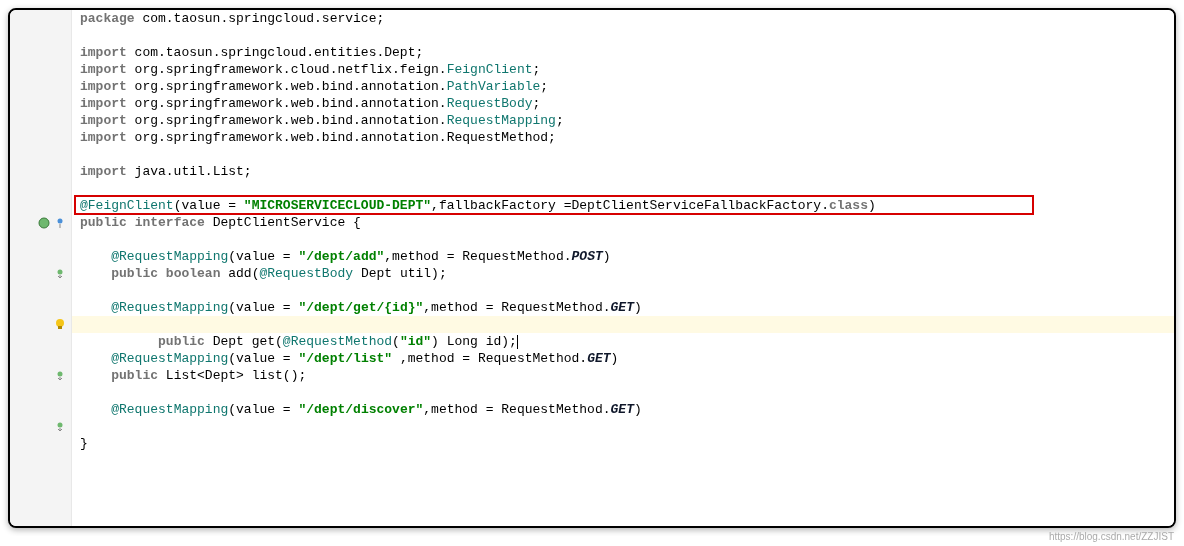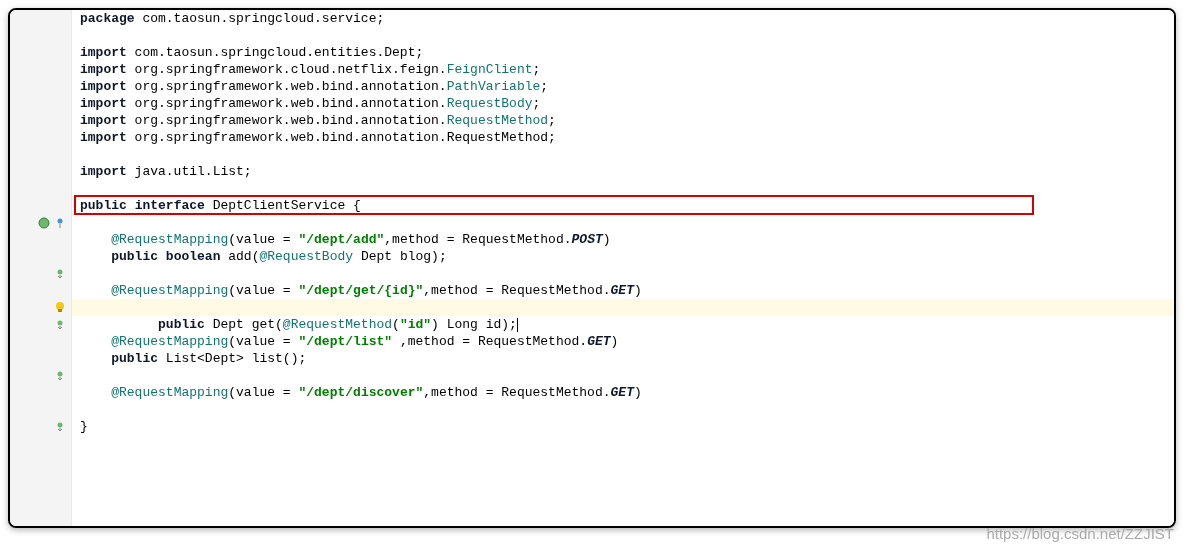--- a/index.html
+++ b/index.html
@@ -55,29 +55,29 @@
     align-items: center;
     justify-content: center;
     width: 14px;
     height: 14px;
   }
   .red-box {
     position: absolute;
     border: 2px solid #d60000;
     pointer-events: none;
   }
-  .kw { color: #0f172a; font-weight: bold; text-align: right; }
+  .kw { color: #737373; font-weight: bold; text-align: right; }
   .ann { color: #0f766e; }
   .str { color: #008000; font-weight: bold; }
   .method-ital { color: #0f172a; font-style: italic; font-weight: bold; }
   .watermark {
     position: fixed;
     right: 10px;
     bottom: 4px;
-    font-size: 15px;
+    font-size: 10px;
     color: #aaa;
     font-family: Arial, sans-serif;
   }
   .bulb {
     position: absolute;
     left: -18px;
     top: 2px;
     width: 12px;
     height: 12px;
   }
@@ -163,29 +163,30 @@
     <div class="gutter-line"></div>
   </div>
 
   <div class="code-area">
     <div class="line"><span class="kw">package</span><span> com.taosun.springcloud.service;</span></div>
     <div class="line"></div>
     <div class="line"><span class="kw">import</span><span> com.taosun.springcloud.entities.Dept;</span></div>
     <div class="line"><span class="kw">import</span><span> org.springframework.cloud.netflix.feign.</span><span class="ann">FeignClient</span><span>;</span></div>
     <div class="line"><span class="kw">import</span><span> org.springframework.web.bind.annotation.</span><span class="ann">PathVariable</span><span>;</span></div>
     <div class="line"><span class="kw">import</span><span> org.springframework.web.bind.annotation.</span><span class="ann">RequestBody</span><span>;</span></div>
-    <div class="line"><span class="kw">import</span><span> org.springframework.web.bind.annotation.</span><span class="ann">RequestMethod</span><span>;</span></div>
+    <div class="line"><span class="kw">import</span><span> org.springframework.web.bind.annotation.</span><span class="ann">RequestMapping</span><span>;</span></div>
     <div class="line"><span class="kw">import</span><span> org.springframework.web.bind.annotation.RequestMethod;</span></div>
     <div class="line"></div>
     <div class="line"><span class="kw">import</span><span> java.util.List;</span></div>
     <div class="line"></div>
+    <div class="line"><span class="ann">@FeignClient</span><span>(value = </span><span class="str">"MICROSERVICECLOUD-DEPT"</span><span>,fallbackFactory =DeptClientServiceFallbackFactory.</span><span class="kw">class</span><span>)</span></div>
     <div class="line"><span class="kw">public</span><span> </span><span class="kw">interface</span><span> DeptClientService {</span></div>
     <div class="line"></div>
     <div class="line">    <span class="ann">@RequestMapping</span><span>(value = </span><span class="str">"/dept/add"</span><span>,method = RequestMethod.</span><span class="method-ital">POST</span><span>)</span></div>
-    <div class="line">    <span class="kw">public boolean</span><span> add(</span><span class="ann">@RequestBody</span><span> Dept blog);</span></div>
+    <div class="line">    <span class="kw">public boolean</span><span> add(</span><span class="ann">@RequestBody</span><span> Dept util);</span></div>
     <div class="line"></div>
     <div class="line">    <span class="ann">@RequestMapping</span><span>(value = </span><span class="str">"/dept/get/{id}"</span><span>,method = RequestMethod.</span><span class="method-ital">GET</span><span>)</span></div>
     <div class="line highlighted">
       <span class="bulb"><svg width="12" height="12">
             <circle cx="6" cy="5" r="4" fill="#f5c518"></circle>
             <rect x="4" y="8" width="4" height="3" fill="#b08a00"></rect>
           </svg></span>    <span class="kw">public</span><span> Dept get(</span><span class="ann">@RequestMethod</span><span>(</span><span class="str">"id"</span><span>) Long id);</span><span class="caret"></span></div>
     <div class="line"></div>
     <div class="line">    <span class="ann">@RequestMapping</span><span>(value = </span><span class="str">"/dept/list"</span><span> ,method = RequestMethod.</span><span class="method-ital">GET</span><span>)</span></div>
     <div class="line">    <span class="kw">public</span><span> List&lt;Dept&gt; list();</span></div>

